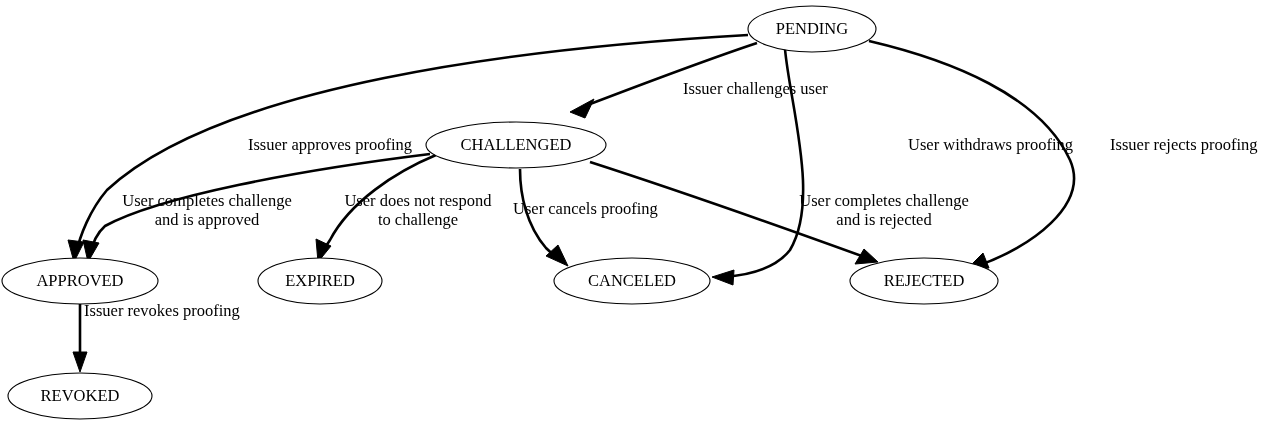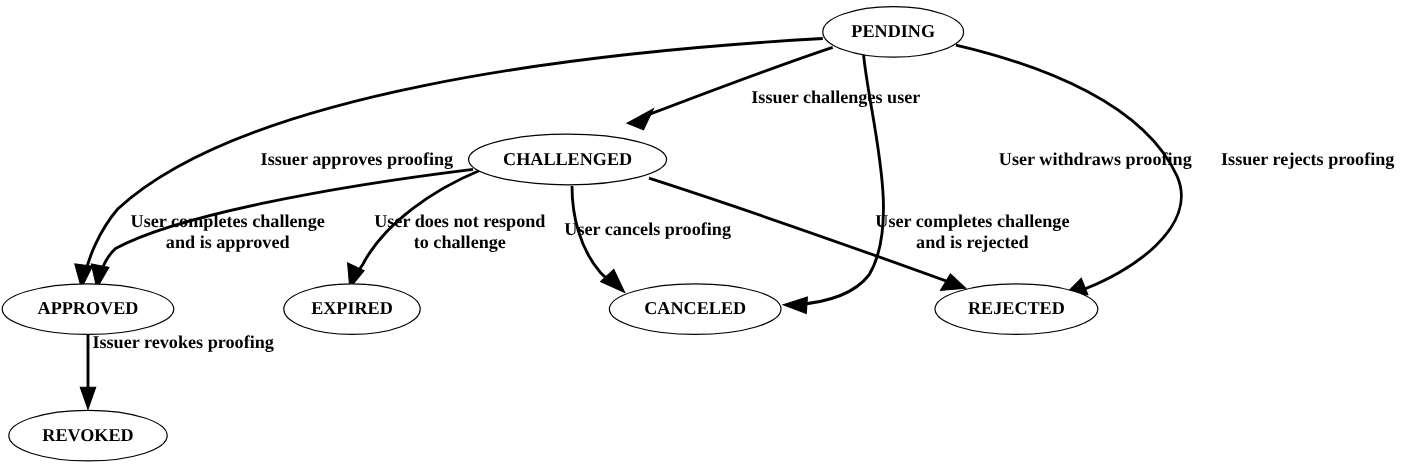--- a/index.html
+++ b/index.html
@@ -10,21 +10,20 @@
   body {
     width: 1278px;
     height: 427px;
     font-family: "Liberation Serif", "DejaVu Serif", serif;
     overflow: hidden;
   }
   #graph-root {
     position: relative;
     width: 1234px;
     height: 427px;
-    font-weight: bold;
   }
   svg#state-diagram {
     display: block;
     width: 1278px;
     height: 427px;
   }
   .node-ellipse {
     fill: #ffffff;
     stroke: #000000;
     stroke-width: 1.1;

